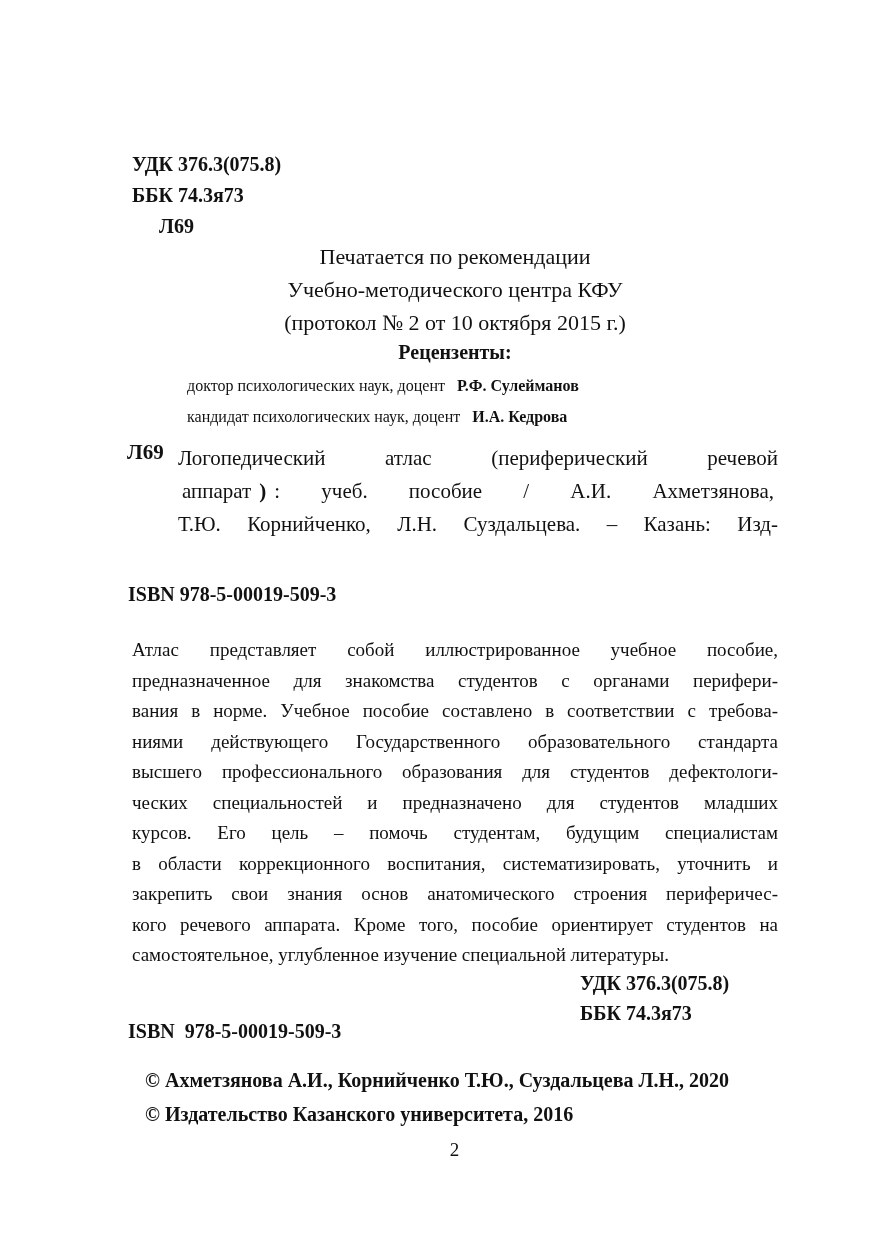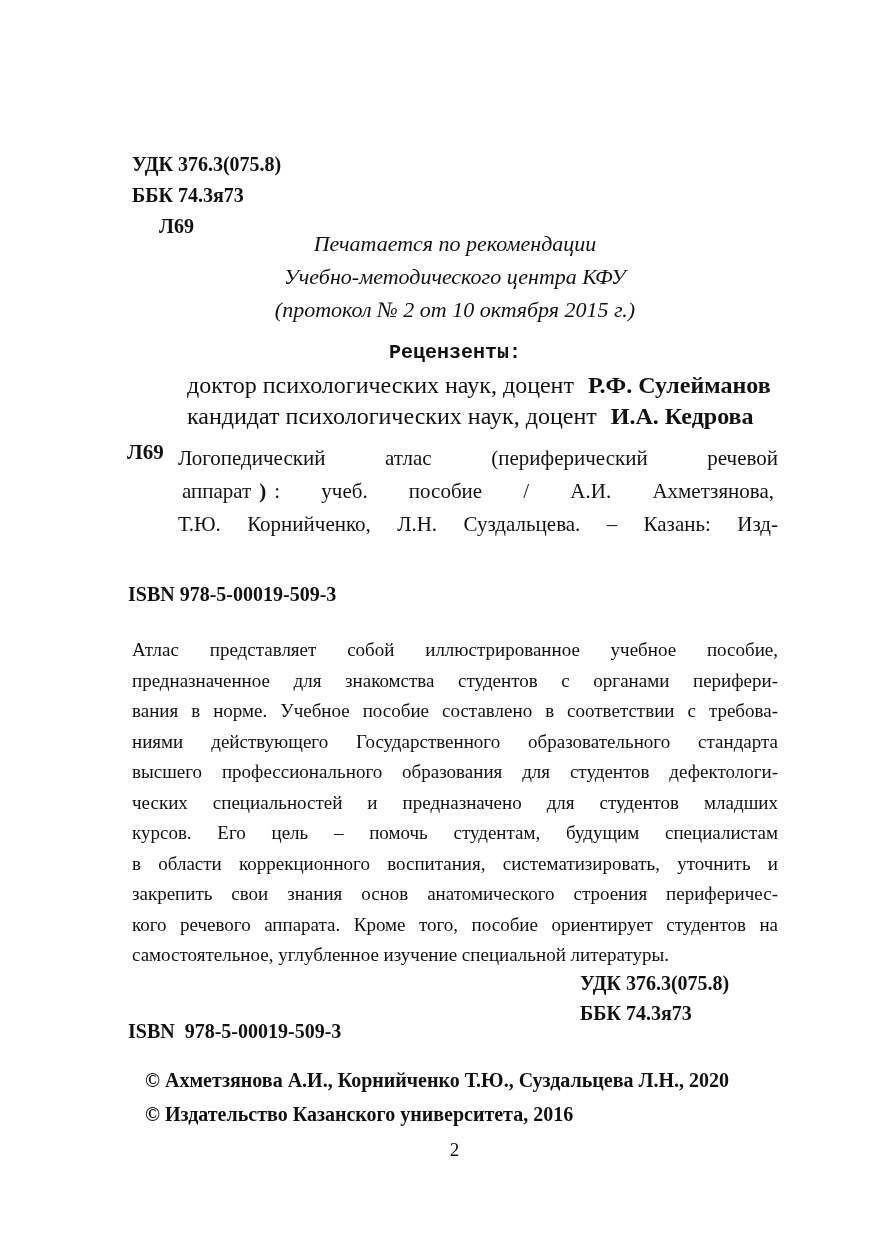--- a/index.html
+++ b/index.html
@@ -23,32 +23,32 @@
   }
   .tline { text-align: left; }
 
   .top-codes {
     position: absolute; left: 112px; top: 131px;
     font-size: 20px; font-weight: bold; line-height: 27px;
   }
   .top-codes .author-sign { margin-left: 31px; }
 
   .recommendation {
-    position: absolute; left: 112px; top: 209px; width: 654px;
-    font-style: italic; font-size: 22px; line-height: 29px;
+    position: absolute; left: 112px; top: 222px; width: 654px;
+    font-size: 22px; line-height: 29px;
     text-align: center;
   }
 
   .reviewers-heading {
     position: absolute; left: 112px; top: 325px; width: 654px;
-    font-size: 20px; font-weight: bold; text-align: center; font-family: Liberation Mono, monospace;
+    font-size: 20px; font-weight: bold; text-align: center;
   }
   .reviewers-list {
     position: absolute; left: 163px; top: 352px;
-    font-size: 24px; line-height: 27px;
+    font-size: 16px; line-height: 27px;
   }
 
   .bib-code {
     position: absolute; left: 111px; top: 424px;
     font-size: 21px; font-weight: bold;
   }
   .bib-text {
     position: absolute; left: 158px; top: 424px; width: 608px;
     font-size: 21px; line-height: 29px;
   }

